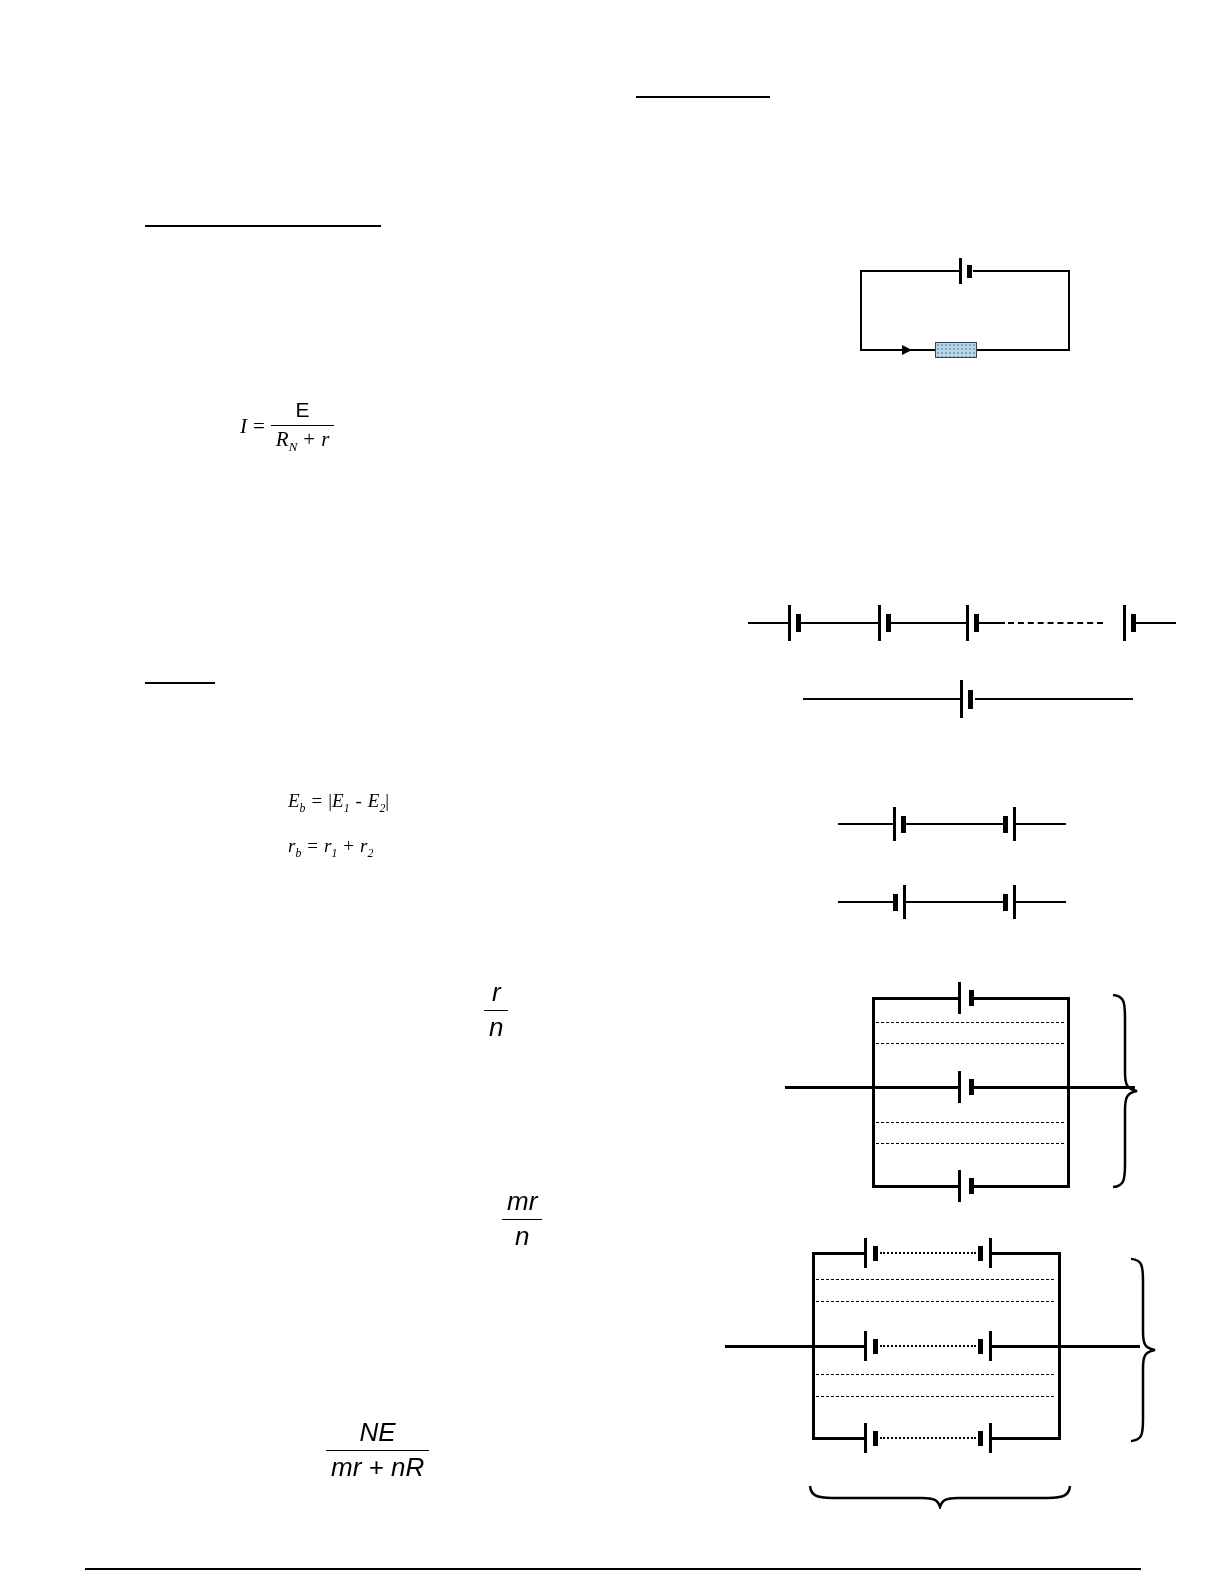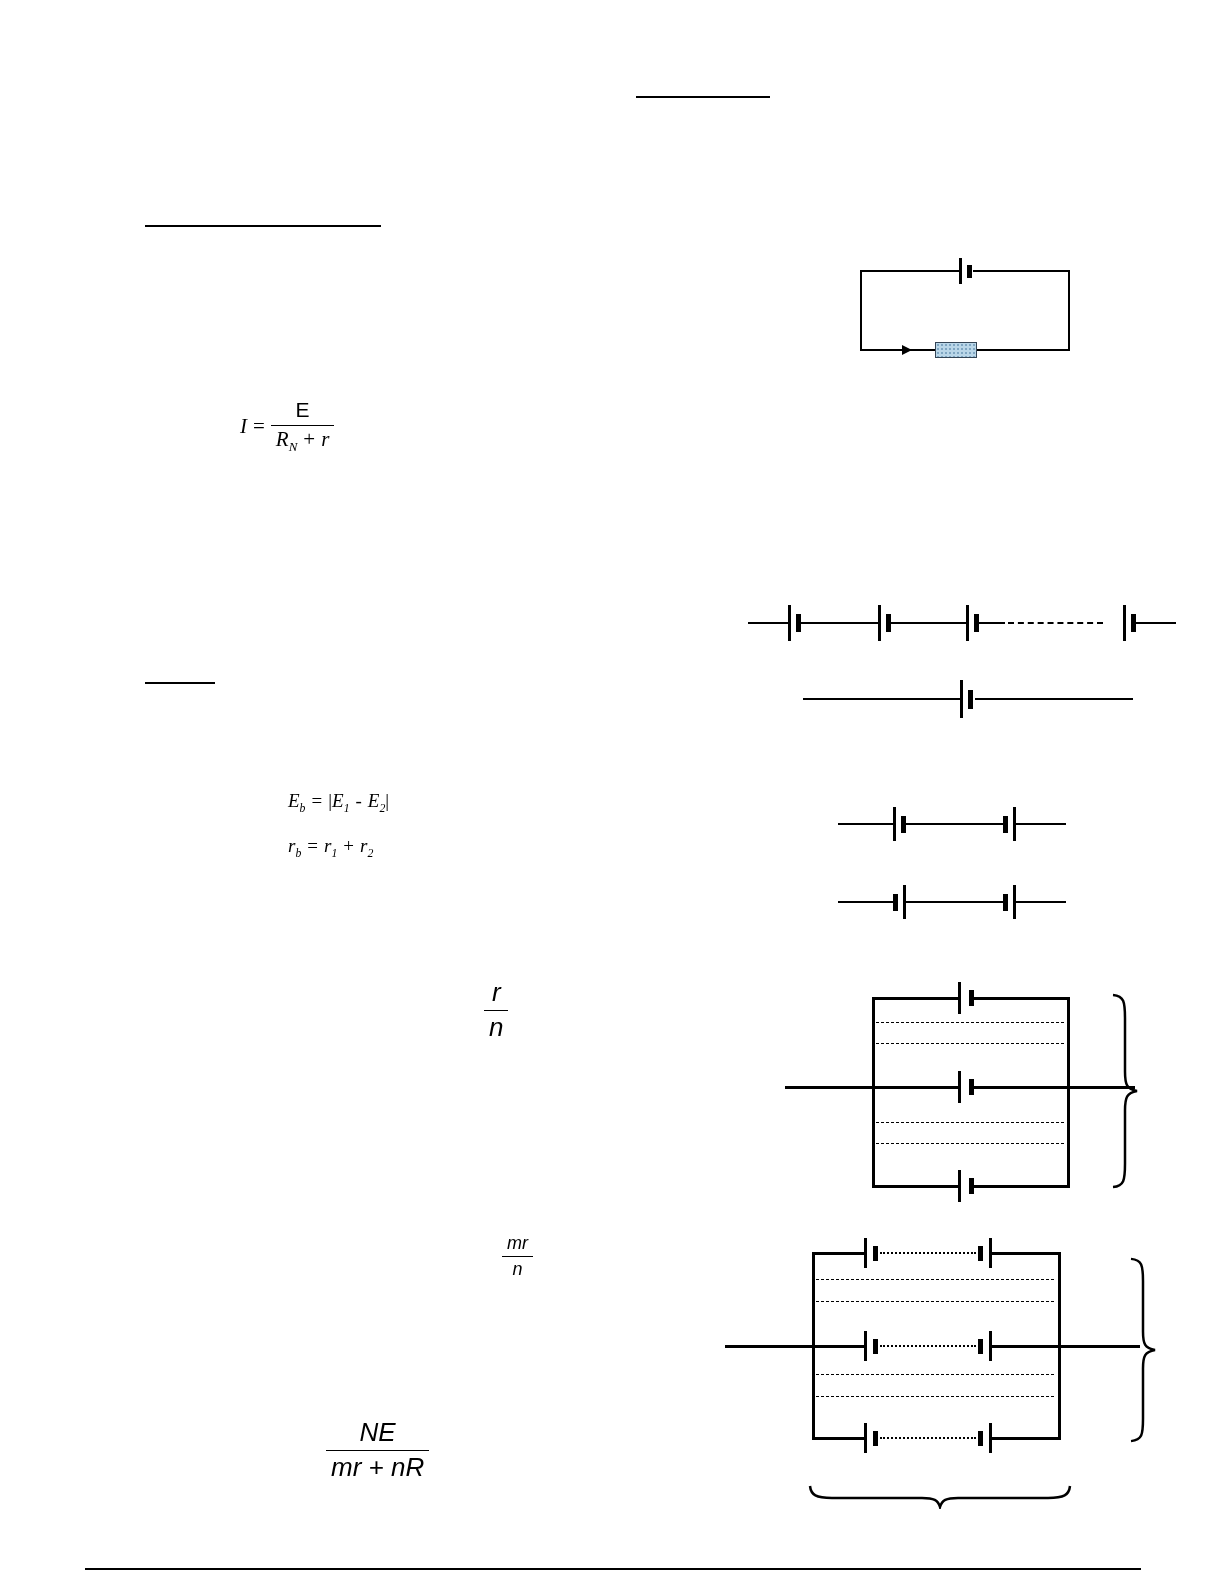--- a/index.html
+++ b/index.html
@@ -143,21 +143,21 @@
 
     <div class="wire-h thick" style="left:92px; top:210px; width:86px;"></div>
     <div class="batt" style="left:178px; top:195px; height:32px; width:16px;"></div>
     <div class="wire-h thick" style="left:194px; top:210px; width:96px;"></div>
 
     <svg class="brace" style="left:330px; top:18px;" width="30" height="196" viewBox="0 0 30 200" preserveAspectRatio="none">
       <path d="M3,2 C14,3 15,9 15,26 L15,80 C15,94 17,98 27,100 C17,102 15,106 15,120 L15,174 C15,191 14,197 3,198" fill="none" stroke="#000" stroke-width="2.5"></path>
     </svg>
   </div>
 
-  <div class="vfrac abs" style="left:502px; top:1233px; font-size:18px;">
+  <div class="vfrac abs" style="left:502px; top:1187px; font-size:26px;">
     <span class="fnum sans it">mr</span>
     <span class="fbar"></span>
     <span class="fden sans it">n</span>
   </div>
 
   <div style="position:absolute; left:720px; top:1235px; width:465px; height:290px;">
     <div class="wire-v thick" style="left:92px; top:17px; height:188px;"></div>
     <div class="wire-v thick" style="left:338px; top:17px; height:188px;"></div>
 
     <div class="wire-h thick" style="left:92px; top:17px; width:52px;"></div>

